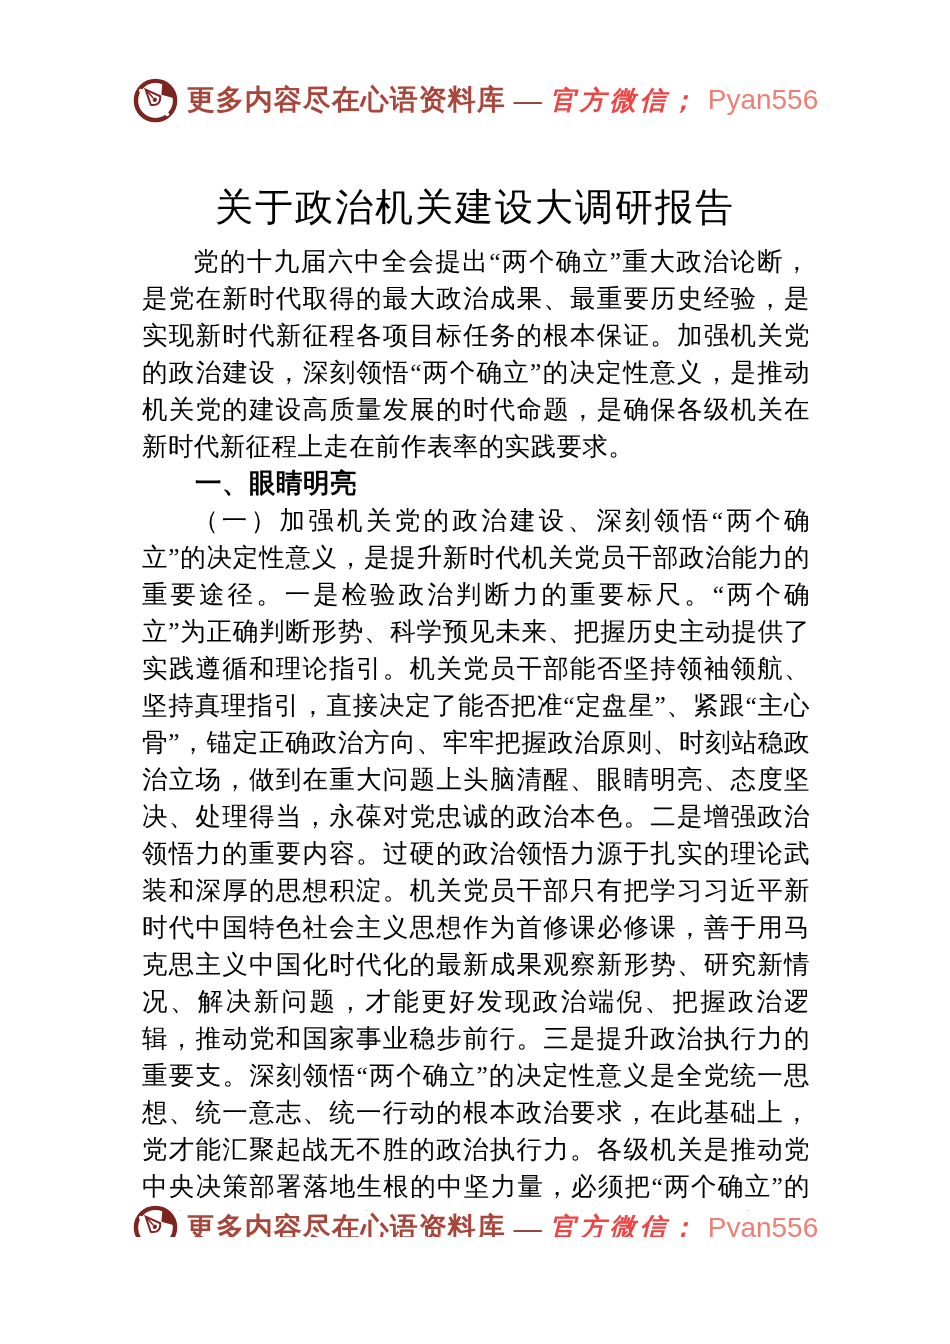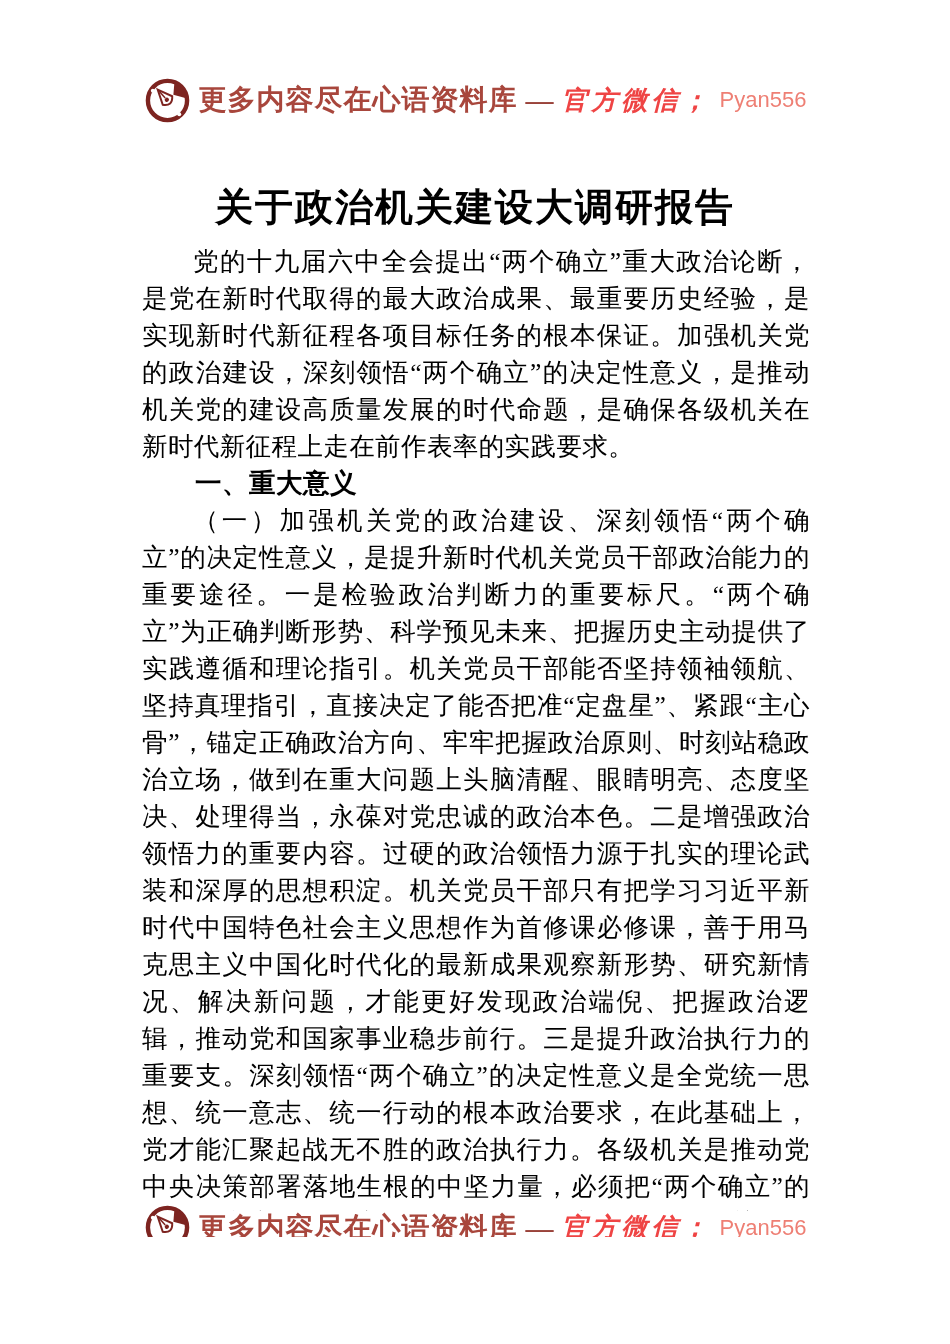--- a/index.html
+++ b/index.html
@@ -50,33 +50,33 @@
   .wm-script {
     font-family: "DejaVu Serif", serif;
     font-style: italic;
     font-weight: 600;
     font-size: 26px;
     color: #ef4444;
     letter-spacing: 4px;
   }
   .wm-account {
     font-family: "Liberation Sans", sans-serif;
-    font-size: 22px;
+    font-size: 28px;
     color: #ee7f74;
   }
 
   
   .doc-title {
     position: absolute;
     top: 182px;
     left: 0;
     right: 0;
     text-align: center;
     font-family: "Liberation Serif", serif;
-    font-weight: 700;
+    font-weight: 400;
     font-size: 38px;
     letter-spacing: 2px;
     color: #000000;
   }
 
   
   .doc-body {
     position: absolute;
     top: 243px;
     left: 142px;
@@ -125,21 +125,21 @@
     <span class="wm-main">更多内容尽在心语资料库</span>
       <span class="wm-dash">—</span>
       <span class="wm-script">官方微信；</span>
     <span class="wm-account">Pyan556</span>
   </div>
 
   <div class="doc-title">关于政治机关建设大调研报告</div>
 
   <div class="doc-body">
     <p>党的十九届六中全会提出“两个确立”重大政治论断，是党在新时代取得的最大政治成果、最重要历史经验，是实现新时代新征程各项目标任务的根本保证。加强机关党的政治建设，深刻领悟“两个确立”的决定性意义，是推动机关党的建设高质量发展的时代命题，是确保各级机关在新时代新征程上走在前作表率的实践要求。</p>
-    <h2>一、重大意义</h2>
+    <h2>一、眼睛明亮</h2>
     <p>（一）加强机关党的政治建设、深刻领悟“两个确立”的决定性意义，是提升新时代机关党员干部政治能力的重要途径。一是检验政治判断力的重要标尺。“两个确立”为正确判断形势、科学预见未来、把握历史主动提供了实践遵循和理论指引。机关党员干部能否坚持领袖领航、坚持真理指引，直接决定了能否把准“定盘星”、紧跟“主心骨”，锚定正确政治方向、牢牢把握政治原则、时刻站稳政治立场，做到在重大问题上头脑清醒、眼睛明亮、态度坚决、处理得当，永葆对党忠诚的政治本色。二是增强政治领悟力的重要内容。过硬的政治领悟力源于扎实的理论武装和深厚的思想积淀。机关党员干部只有把学习习近平新时代中国特色社会主义思想作为首修课必修课，善于用马克思主义中国化时代化的最新成果观察新形势、研究新情况、解决新问题，才能更好发现政治端倪、把握政治逻辑，推动党和国家事业稳步前行。三是提升政治执行力的重要支。深刻领悟“两个确立”的决定性意义是全党统一思想、统一意志、统一行动的根本政治要求，在此基础上，党才能汇聚起战无不胜的政治执行力。各级机关是推动党中央决策部署落地生根的中坚力量，必须把“两个确立”的决定性意义内化于心、外化于行，切实发挥领导机关示范引领作用、领导干部骨干带头作用、基层党组织战斗堡垒作用、党员先锋模范作</p>
   </div>
 
   <div class="wm-footer-clip">
     <div class="watermark">
       <span class="wm-logo">
         <svg width="47" height="47" viewBox="0 0 48 48">
           <circle cx="24" cy="24" r="20" fill="none" stroke="#7d2420" stroke-width="4.5"></circle>
           <path d="M31 6.5 A20.5 20.5 0 0 1 44 22 L30 18 Z" fill="#7d2420"></path>
           <g transform="rotate(-42 24 24)">

